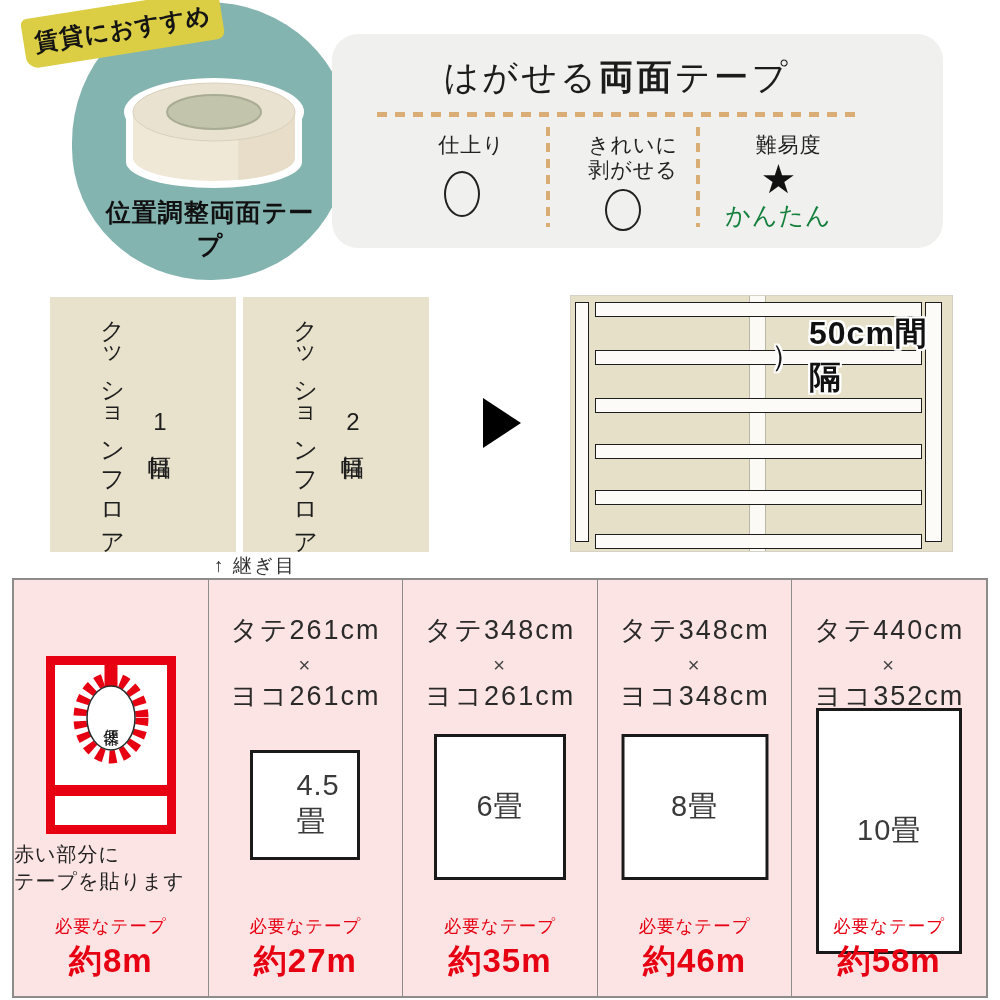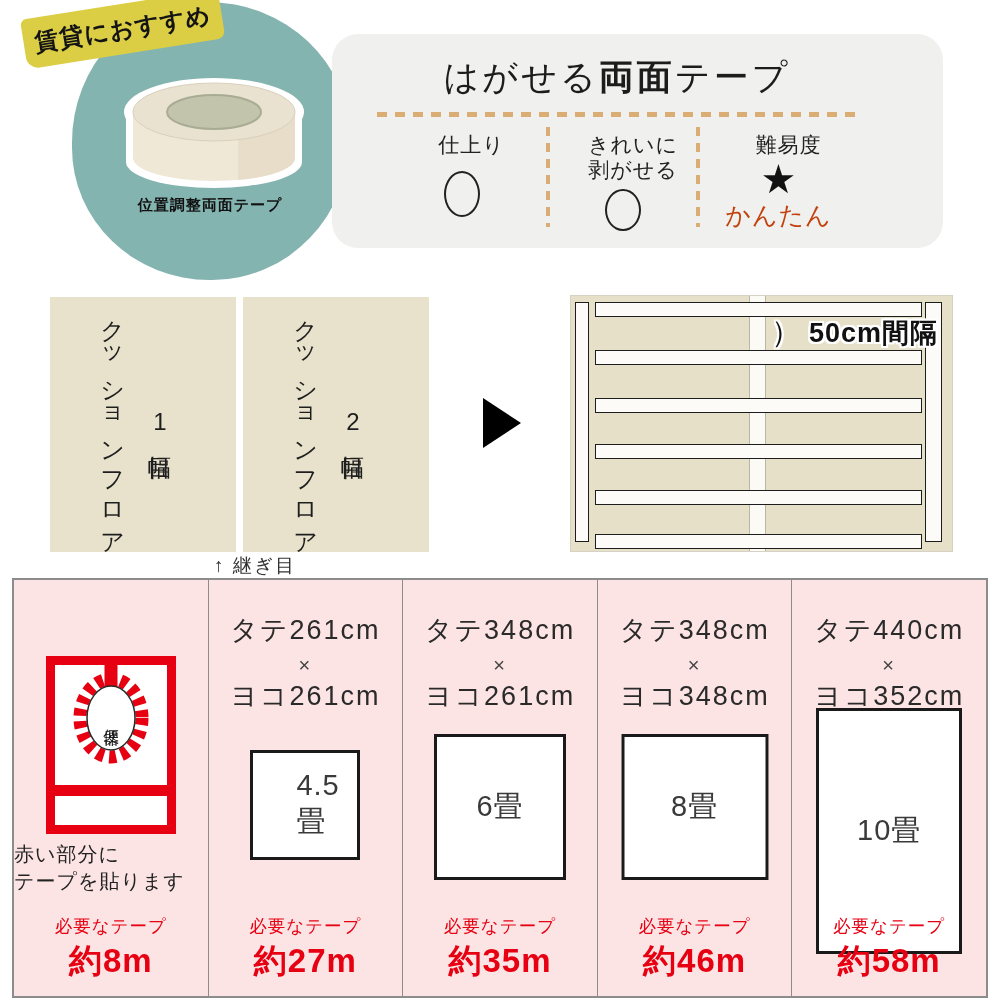--- a/index.html
+++ b/index.html
@@ -21,30 +21,30 @@
   .feat-col { display:flex; flex-direction:column; align-items:center; }
   .fc-a { width:169px; } .fc-b { width:146px; } .fc-c { flex:1; }
   .dash-v { width:4px; height:100px; margin-top:2px;
     background:repeating-linear-gradient(180deg,#d9ad74 0 9px,transparent 9px 16px); }
   .feat-label { font-size:21px; color:#222; letter-spacing:1px; padding-top:8px;
     text-align:center; line-height:1.18;margin-left:20px; }
   .circle-mark { width:36px; height:46px; border:2px solid #222; border-radius:50%;
     margin-top:13px; }
   .fc-b .circle-mark { margin-top:6px; }
   .star-mark { font-size:40px; line-height:1; color:#111; margin-top:1px; }
-  .feat-caption { font-size:25px; color:#c2410c; letter-spacing:1px; }
+  .feat-caption { font-size:25px; color:#15803d; letter-spacing:1px; }
 
   .badge { position:absolute; left:20px; top:20px; width:200px; height:50px;
     background:#dbce44; transform:rotate(-9deg); transform-origin:left top;
     border-radius:6px 10px 8px 12px; display:flex; align-items:center; justify-content:center; }
   .badge span { font-size:24px; font-weight:700; color:#141414; letter-spacing:1px; }
 
   .tape-roll { position:absolute; left:118px; top:76px; }
   .product-label { position:absolute; left:100px; top:196px; width:220px; text-align:center;
-    font-size:15px; font-weight:700; color:#111; letter-spacing:1px; }
+    font-size:25px; font-weight:700; color:#111; letter-spacing:1px; }
 
   
   .sheet { position:absolute; top:297px; width:186px; height:255px; background:#e8e2cc;
     display:flex; align-items:center; justify-content:center; }
   .sheet-1 { left:50px; } .sheet-2 { left:243px; }
   .sheet-pair { display:flex; align-items:center; gap:15px; margin-right:14px; }
   .vtext { writing-mode:vertical-rl; text-orientation:upright; color:#1e1e1e; }
   .sheet-name { font-size:24px; letter-spacing:3px; }
   .sheet-width { font-size:24px; letter-spacing:2px; }
   .seam-caption { position:absolute; left:214px; top:553px; font-size:19px; color:#333;
@@ -58,21 +58,21 @@
   .strip-v-left  { left:4px;  top:6px; width:14px; height:240px; }
   .strip-v-right { left:354px; top:6px; width:17px; height:240px; }
   .seam-strip { position:absolute; left:178px; top:0; width:17px; height:255px;
     background:#fbfaf5; border-left:1px solid #b9b6a8; border-right:1px solid #b9b6a8; }
   .strip-h { left:24px; width:327px; height:15px; z-index:2; }
   .interval-label { position:absolute; left:200px; top:16px; z-index:3; display:flex;
     align-items:center; color:#111; font-weight:700;
     text-shadow:-2px 0 #fff,2px 0 #fff,0 -2px #fff,0 2px #fff,
       -2px -2px #fff,2px 2px #fff,-2px 2px #fff,2px -2px #fff; }
   .interval-label .bracket { font-size:30px; font-weight:400; margin-right:8px; }
-  .interval-label .itext { font-size:27px; letter-spacing:1px; }
+  .interval-label .itext { font-size:32px; letter-spacing:1px; }
 
   
   .sizing-table { position:absolute; left:12px; top:578px; width:976px; height:420px;
     display:flex; border:2px solid #8c8c8c; background:#fce4e4; }
   .cell { position:relative; flex:1; border-left:1.5px solid #8c8c8c; }
   .cell:first-child { border-left:none; }
   .cell-title { position:absolute; top:36px; width:100%; text-align:center; font-size:26px;
     color:#1d1d1d; letter-spacing:4px; }
   .toilet-box { position:absolute; left:50%; transform:translateX(-50%); top:76px;
     width:130px; height:178px; background:#fff; border:9px solid #e60012; }

